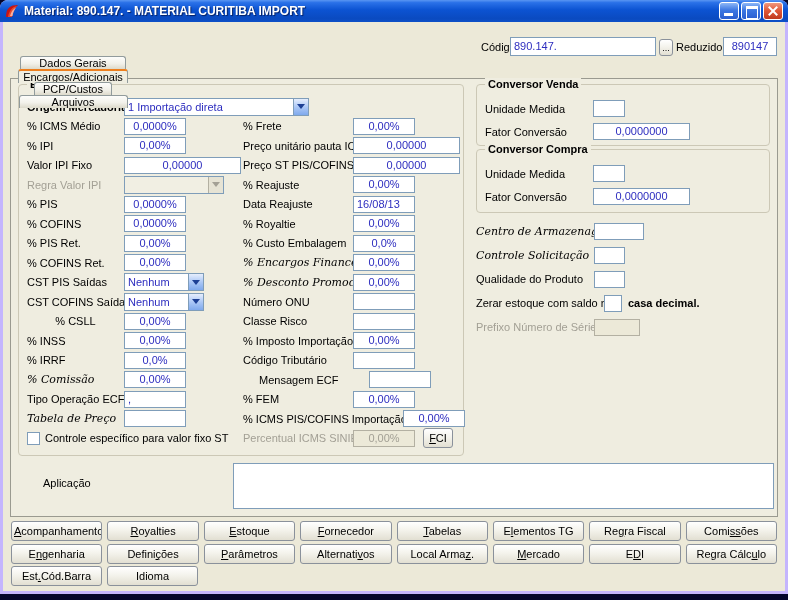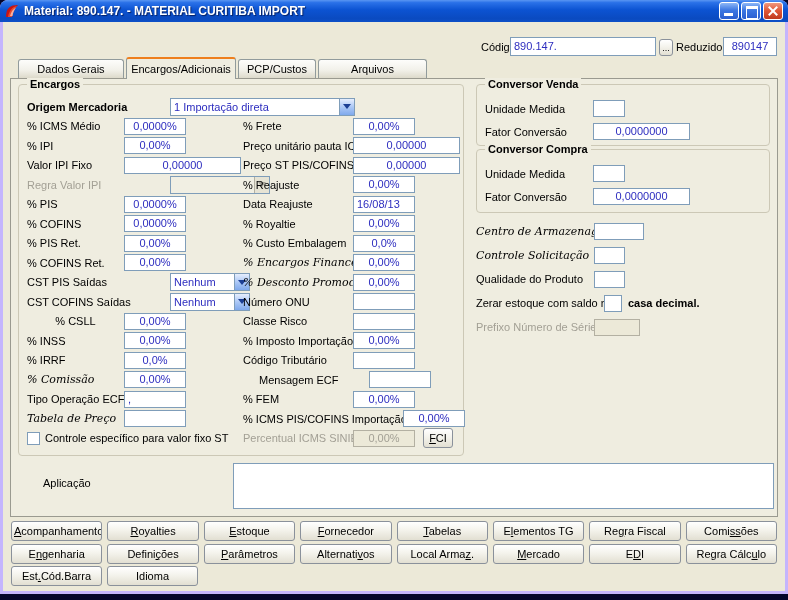--- a/index.html
+++ b/index.html
@@ -29,21 +29,21 @@
   .wbtn.close::after{transform:rotate(-45deg);}
 
   .content{position:relative;height:569px;background:var(--bg);}
 
   .abs{position:absolute;}
   .lbl{font-size:11px;white-space:nowrap;}
   .field{height:17px;border:1px solid var(--fieldborder);background:#fff;color:var(--navy);
     font-size:11px;line-height:15px;padding:0 3px;text-align:center;flex-shrink:0;overflow:hidden;white-space:nowrap;}
   .field.ta-l{text-align:left;}
   .field.fdis{background:var(--bg);color:var(--dis);border-color:var(--disborder);}
-  .sel{height:18px;border:1px solid var(--fieldborder);background:#fff;display:flex;align-items:stretch;flex-shrink:0;overflow:hidden;margin-left:46px;}
+  .sel{height:18px;border:1px solid var(--fieldborder);background:#fff;display:flex;align-items:stretch;flex-shrink:0;overflow:hidden;}
   .selval{flex:1;color:var(--navy);font-size:11px;line-height:16px;padding:0 3px;white-space:nowrap;overflow:hidden;}
   .selarrow{width:15px;flex-shrink:0;border-left:1px solid var(--fieldborder);display:flex;align-items:center;justify-content:center;
     background:linear-gradient(180deg,#E6EEFD,#ACC8F6 50%,#7FA9EC);}
   .selarrow::after{content:"";border:4px solid transparent;border-top:5px solid #1c3f94;margin-top:4px;}
   .sel.sdis{background:#F1EFE3;}
   .sel.sdis .selarrow{background:#E6E3D4;border-left-color:var(--disborder);}
   .sel.sdis .selarrow::after{border-top-color:var(--dis);}
   .sel.sdis .selval{color:var(--dis);}
 
   .frow{display:flex;align-items:center;}
@@ -58,21 +58,21 @@
   .w80{width:80px}.w62{width:62px}.w50{width:50px}.w46{width:46px}.w32{width:32px}.w31{width:31px}.w18{width:18px}
 
   
   #codigo-label{left:478px;top:19px;}
   #codigo-field{left:507px;top:15px;width:146px;height:19px;text-align:left;line-height:17px;}
   #browse-btn{left:656px;top:17px;width:14px;height:17px;font-size:9px;line-height:14px;padding:0;}
   #reduzido-label{left:673px;top:19px;}
   #reduzido-field{left:720px;top:15px;width:54px;height:19px;line-height:17px;}
 
   
-  .tabs{position:absolute;left:15px;top:34px;height:22px;display:flex;align-items:flex-end;z-index:2;}
+  .tabs{position:absolute;left:15px;top:34px;height:22px;display:flex;align-items:center;z-index:2;flex-direction:column;}
   .tab{height:19px;margin-right:2px;border:1px solid #919B9C;border-bottom:none;border-radius:3px 3px 0 0;
     background:linear-gradient(#FDFDFB,#F2F1EA 55%,#DDDACB);display:flex;align-items:center;justify-content:center;cursor:default;}
   .tab.active{height:22px;background:var(--panel);border-top:2px solid #EE7F1D;margin-bottom:-1px;}
 
   .panel{position:absolute;left:7px;top:56px;width:768px;height:439px;border:1px solid #9a9a90;background:var(--panel);z-index:1;}
 
   .gb{position:absolute;border:1px solid #CCC8B6;border-radius:4px;}
   .gb>.cap{position:absolute;top:-7px;left:8px;background:var(--panel);padding:0 3px;font-weight:bold;font-size:11px;white-space:nowrap;}
 
   #gb-encargos{left:7px;top:5px;width:446px;height:372px;}

